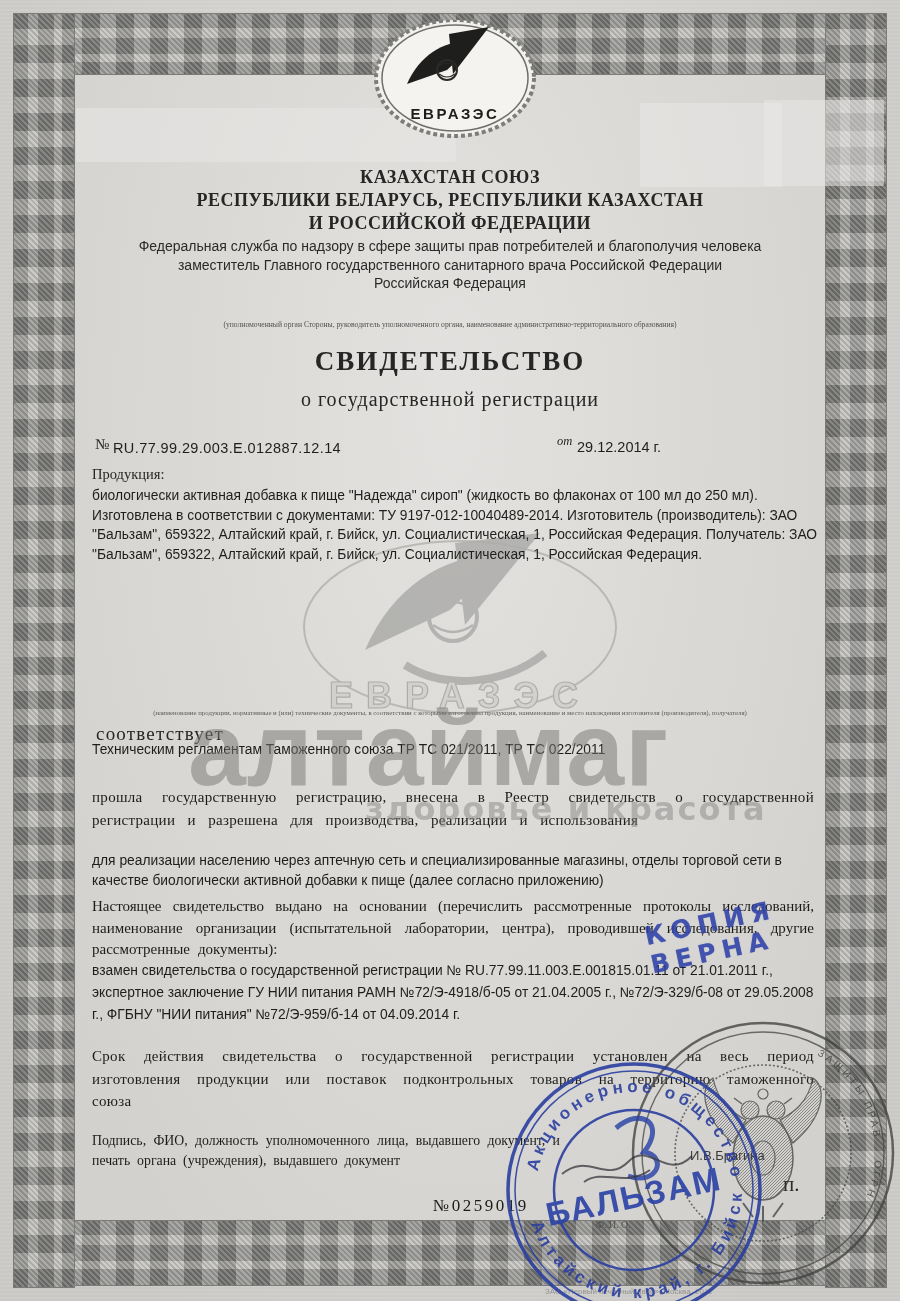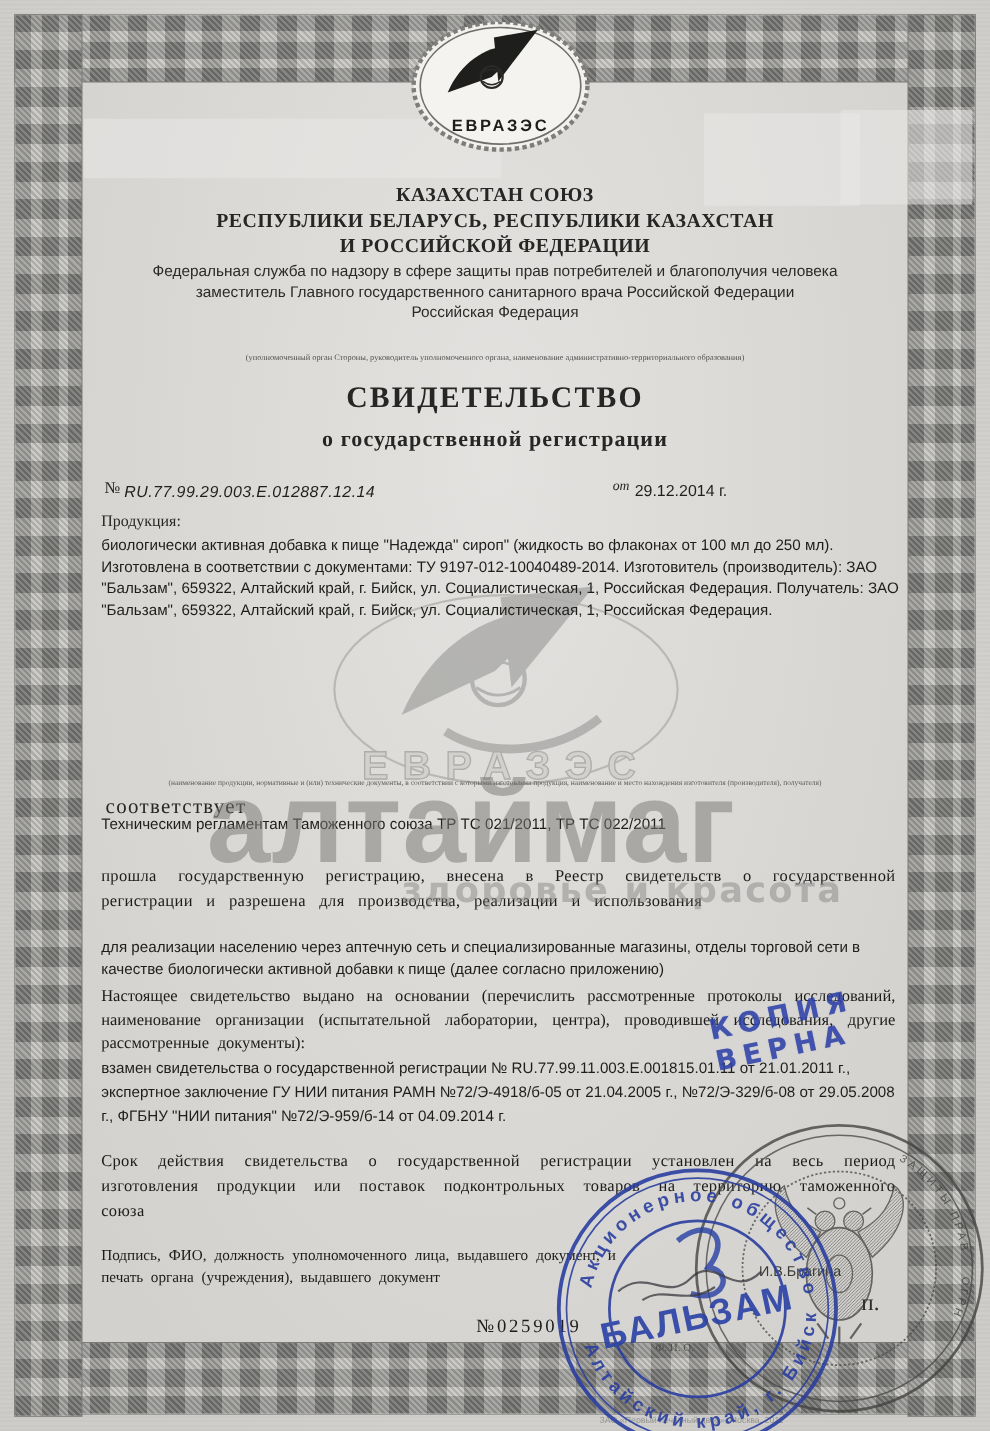--- a/index.html
+++ b/index.html
@@ -98,24 +98,24 @@
 
   <div class="txt t-sans center" style="left:80px;top:237px;width:740px;font-size:14px;line-height:18.5px;color:#2a2a28;">
     <div>Федеральная служба по надзору в сфере защиты прав потребителей и благополучия человека</div>
     <div>заместитель Главного государственного санитарного врача Российской Федерации</div>
     <div>Российская Федерация</div>
   </div>
 
   <div class="txt t-serif center" style="left:80px;top:320px;width:740px;font-size:7.6px;color:#51514f;">(уполномоченный орган Стороны, руководитель уполномоченного органа, наименование административно-территориального образования)</div>
 
   <div class="txt t-serif center" style="left:90px;top:346px;width:720px;font-weight:bold;font-size:27px;letter-spacing:2px;">СВИДЕТЕЛЬСТВО</div>
-  <div class="txt t-serif center" style="left:90px;top:388px;width:720px;font-weight:bold;font-size:20px;letter-spacing:1px;">о государственной регистрации</div>
+  <div class="txt t-serif center" style="left:90px;top:388px;width:720px;font-weight:normal;font-size:20px;letter-spacing:1px;">о государственной регистрации</div>
 
   <div class="txt t-serif" style="left:95px;top:436px;font-size:15px;">№</div>
-  <div class="txt t-sans" style="left:113px;top:440px;font-size:14.5px;letter-spacing:.4px;color:#1f1f1d;font-style:italic;">RU.77.99.29.003.Е.012887.12.14</div>
+  <div class="txt t-sans" style="left:113px;top:440px;font-size:14.5px;letter-spacing:.4px;color:#1f1f1d;">RU.77.99.29.003.Е.012887.12.14</div>
   <div class="txt t-serif" style="left:557px;top:434px;font-size:12.5px;font-style:italic;">от</div>
   <div class="txt t-sans" style="left:577px;top:439px;font-size:14.5px;color:#1f1f1d;">29.12.2014 г.</div>
 
   <div class="txt t-serif" style="left:92px;top:466px;font-size:14.5px;">Продукция:</div>
   <div class="txt t-sans" style="left:92px;top:486px;width:726px;font-size:13.8px;line-height:19.6px;color:#1e1e1c;">биологически активная добавка к пище "Надежда" сироп" (жидкость во флаконах от 100 мл до 250 мл). Изготовлена в соответствии с документами: ТУ 9197-012-10040489-2014. Изготовитель (производитель): ЗАО "Бальзам", 659322, Алтайский край, г. Бийск, ул. Социалистическая, 1, Российская Федерация.  Получатель: ЗАО "Бальзам", 659322, Алтайский край, г. Бийск, ул. Социалистическая, 1, Российская Федерация.</div>
 
   <div class="wm" style="left:295px;top:525px;z-index:3;opacity:.6;">
     <svg width="330" height="195" viewBox="0 0 330 195">
       <ellipse cx="165" cy="102" rx="156" ry="86" fill="none" stroke="#a2a19e" stroke-width="2"></ellipse>
       <g fill="#8b8b89" opacity=".85">

